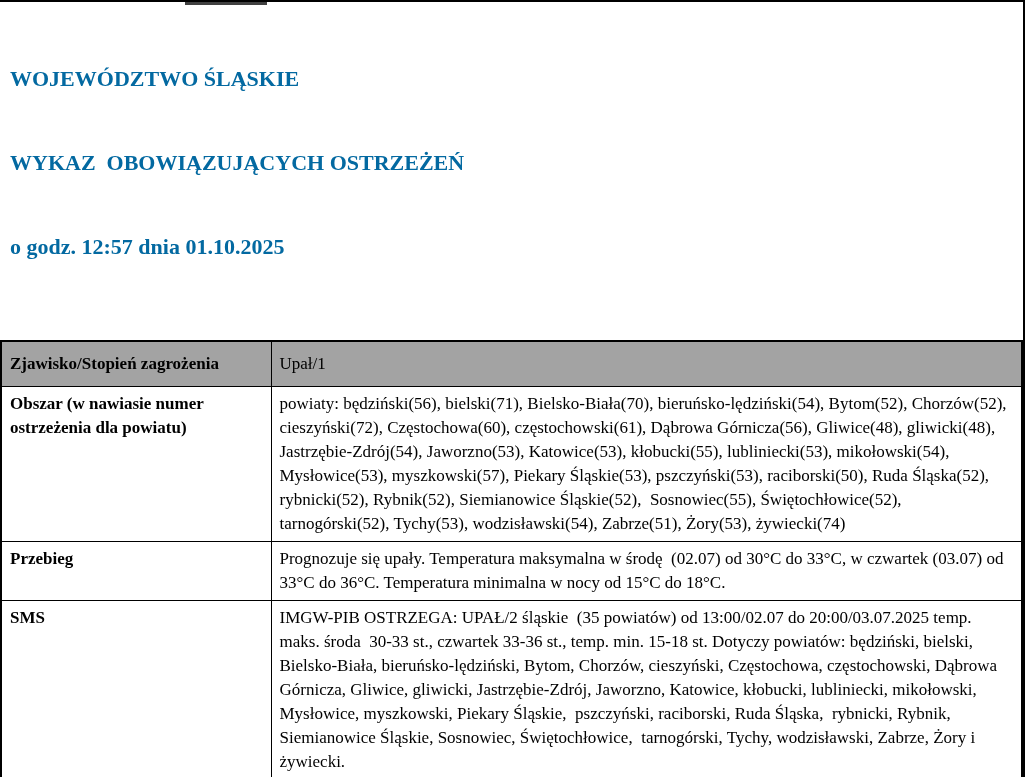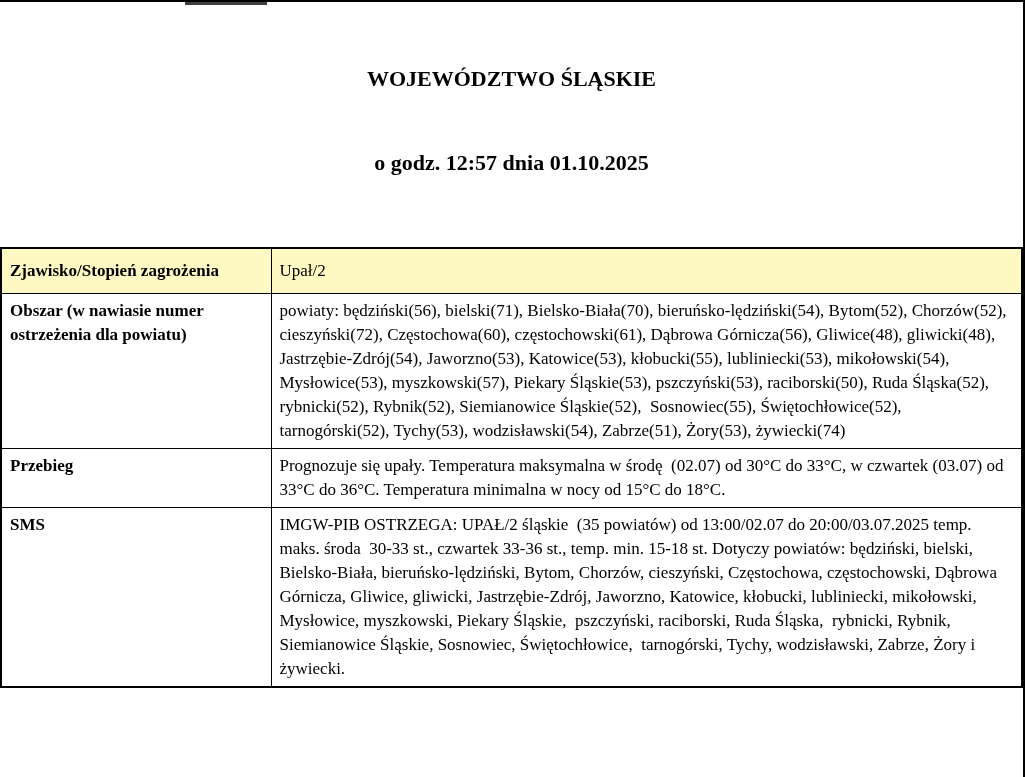--- a/index.html
+++ b/index.html
@@ -14,69 +14,70 @@
     font-family:"Liberation Serif","DejaVu Serif",serif;
     color:#000;
     overflow:hidden;
   }
   
   .artifact{
     position:absolute;top:0;left:185px;width:82px;height:3px;
     background:#1e1e1e;opacity:.85;
   }
   .doc-header{
-    padding:7px 10px 14px 10px;
-    text-align:center;
+    padding:7px 10px 23px 10px;
+    text-align:left;
     font-weight:bold;
     font-size:22px;
     line-height:28px;
-    color:#000000;
+    color:#0369a1;
     white-space:pre-wrap;
   }
   table.warnings{
     width:100%;
     border-collapse:collapse;
     table-layout:fixed;
     border:2px solid #000;
   }
   table.warnings td{
     border:1px solid #000;
     vertical-align:top;
     font-size:17px;
     line-height:24px;
     padding:7px 8px;
     overflow:hidden;
   }
   td.label-cell{font-weight:bold;}
   td.value-cell{white-space:pre-wrap;}
-  tr.row-orange td{background:#fef9c3;}
+  tr.row-orange td{background:#a3a3a3;}
   tr.row-first td{padding-top:10px;padding-bottom:10px;}
   tr.row-tall td{padding-top:5px;padding-bottom:5px;}
   tr.row-przebieg td{padding-top:5px;padding-bottom:5px;}
 </style>
 </head>
 <body>
 
 <div class="page">
   <div class="artifact"></div>
 
   <div class="doc-header">
     <div>WOJEWÓDZTWO ŚLĄSKIE</div>
+    <div>WYKAZ  OBOWIĄZUJĄCYCH OSTRZEŻEŃ</div>
     <div>o godz. 12:57 dnia 01.10.2025</div>
   </div>
 
   <table class="warnings">
     <colgroup>
       <col style="width:270px">
       <col>
     </colgroup>
     <tbody>
       <tr class="row-orange row-first">
         <td class="label-cell">Zjawisko/Stopień zagrożenia</td>
-        <td class="value-cell">Upał/2</td>
+        <td class="value-cell">Upał/1</td>
       </tr>
       <tr class="row-tall">
         <td class="label-cell">Obszar (w nawiasie numer ostrzeżenia dla powiatu)</td>
         <td class="value-cell">powiaty: będziński(56), bielski(71), Bielsko-Biała(70), bieruńsko-lędziński(54), Bytom(52), Chorzów(52), cieszyński(72), Częstochowa(60), częstochowski(61), Dąbrowa Górnicza(56), Gliwice(48), gliwicki(48), Jastrzębie-Zdrój(54), Jaworzno(53), Katowice(53), kłobucki(55), lubliniecki(53), mikołowski(54), Mysłowice(53), myszkowski(57), Piekary Śląskie(53), pszczyński(53), raciborski(50), Ruda Śląska(52),  rybnicki(52), Rybnik(52), Siemianowice Śląskie(52),  Sosnowiec(55), Świętochłowice(52),  tarnogórski(52), Tychy(53), wodzisławski(54), Zabrze(51), Żory(53), żywiecki(74)</td>
       </tr>
       <tr class="row-przebieg">
         <td class="label-cell">Przebieg</td>
         <td class="value-cell">Prognozuje się upały. Temperatura maksymalna w środę  (02.07) od 30°C do 33°C, w czwartek (03.07) od 33°C do 36°C. Temperatura minimalna w nocy od 15°C do 18°C.</td>
       </tr>
       <tr class="row-tall">

